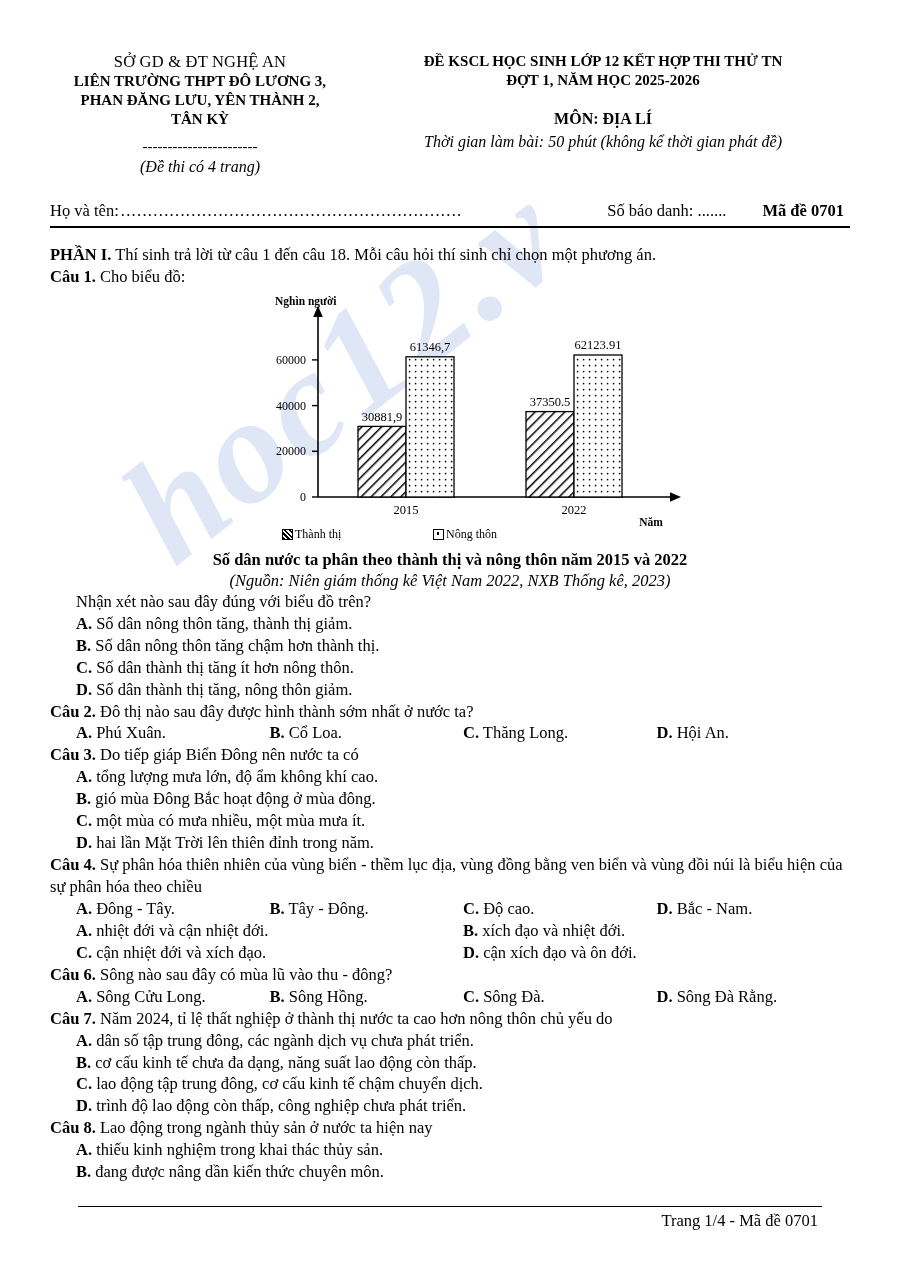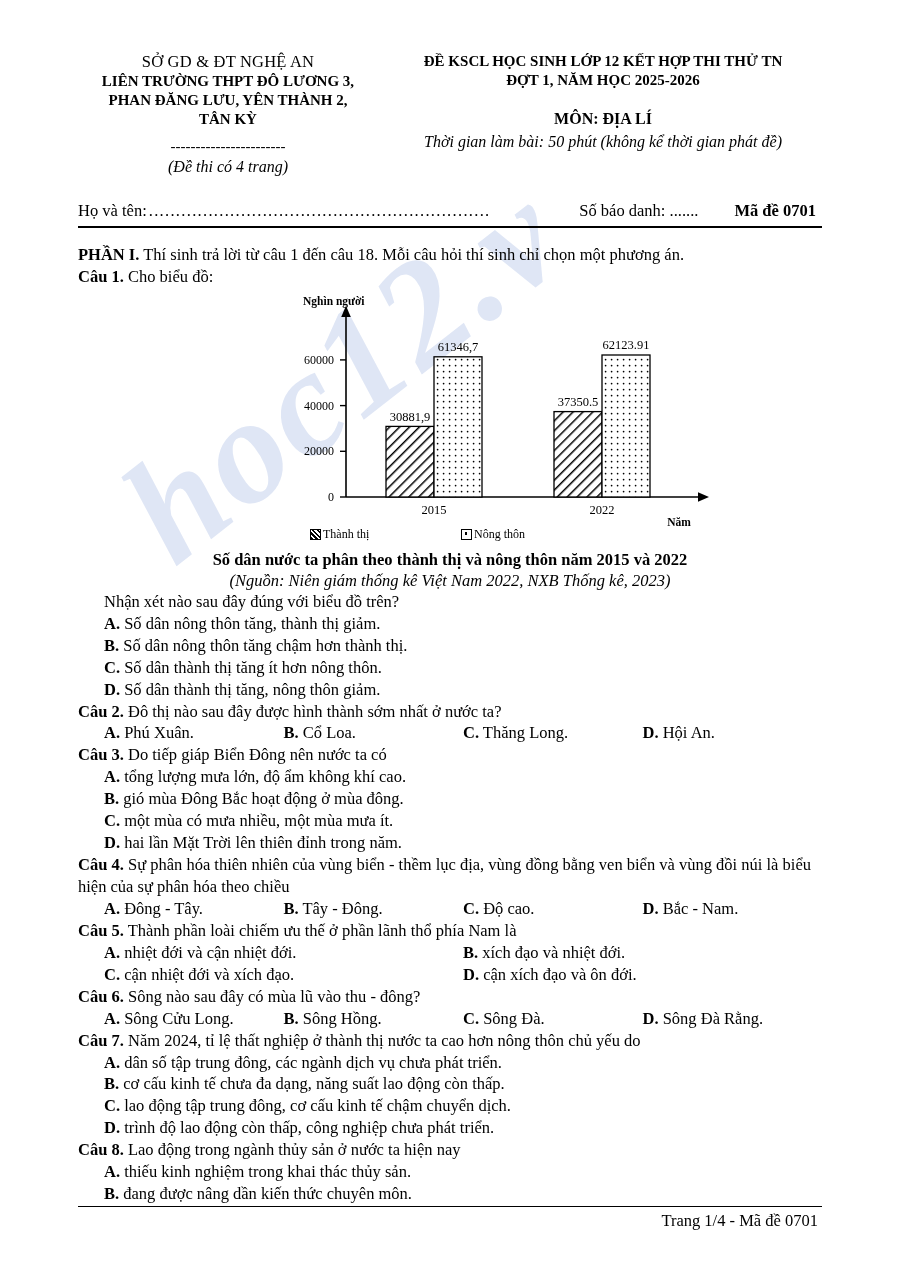--- a/index.html
+++ b/index.html
@@ -43,21 +43,21 @@
     opacity: .62;
     transform: rotate(-38deg);
     transform-origin: left top;
     white-space: nowrap;
   }
 
   
   #content {
     position: relative;
     z-index: 10;
-    padding: 0 78px;
+    padding: 0 50px;
   }
 
   
   .header {
     display: flex;
     padding-top: 52px;
     align-items: flex-start;
   }
   .hdr-left {
     width: 300px;
@@ -337,23 +337,20 @@
     <div class="q-line">
       <span class="q-label">Câu 4.</span><span> Sự phân hóa thiên nhiên của vùng biển - thềm lục địa, vùng đồng bằng ven biển và vùng đồi núi là biểu hiện của sự phân hóa theo chiều</span>
     </div>
     <div class="opt-row cols4">
       <div><span class="opt-letter">A.</span><span> Đông - Tây.</span></div>
       <div><span class="opt-letter">B.</span><span> Tây - Đông.</span></div>
       <div><span class="opt-letter">C.</span><span> Độ cao.</span></div>
       <div><span class="opt-letter">D.</span><span> Bắc - Nam.</span></div>
     </div>
 
-    <div class="q-line">
-      <span class="q-label">Câu 5.</span><span> Thành phần loài chiếm ưu thế ở phần lãnh thổ phía Nam là</span>
-    </div>
     <div class="opt-row cols2">
       <div><span class="opt-letter">A.</span><span> nhiệt đới và cận nhiệt đới.</span></div>
       <div><span class="opt-letter">B.</span><span> xích đạo và nhiệt đới.</span></div>
     </div>
     <div class="opt-row cols2">
       <div><span class="opt-letter">C.</span><span> cận nhiệt đới và xích đạo.</span></div>
       <div><span class="opt-letter">D.</span><span> cận xích đạo và ôn đới.</span></div>
     </div>
 
     <div class="q-line">

